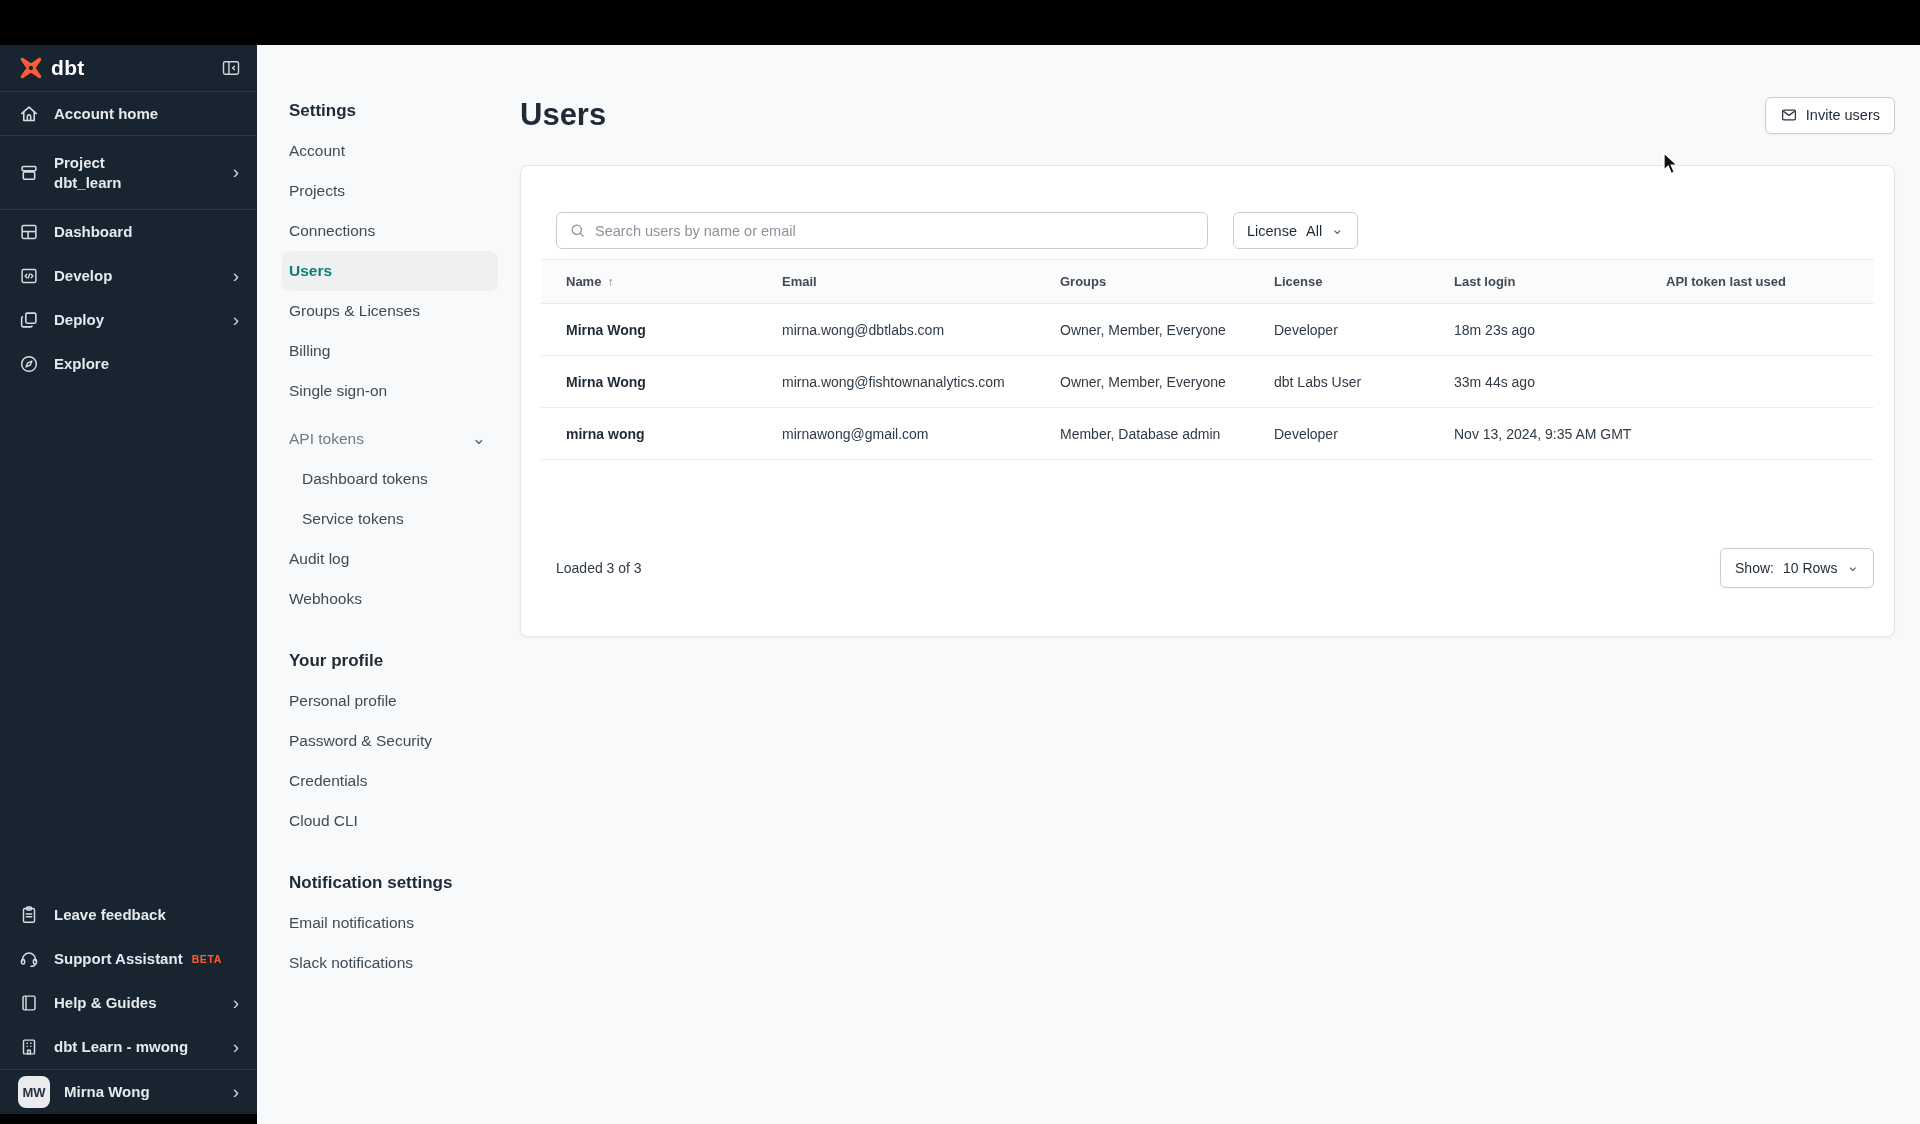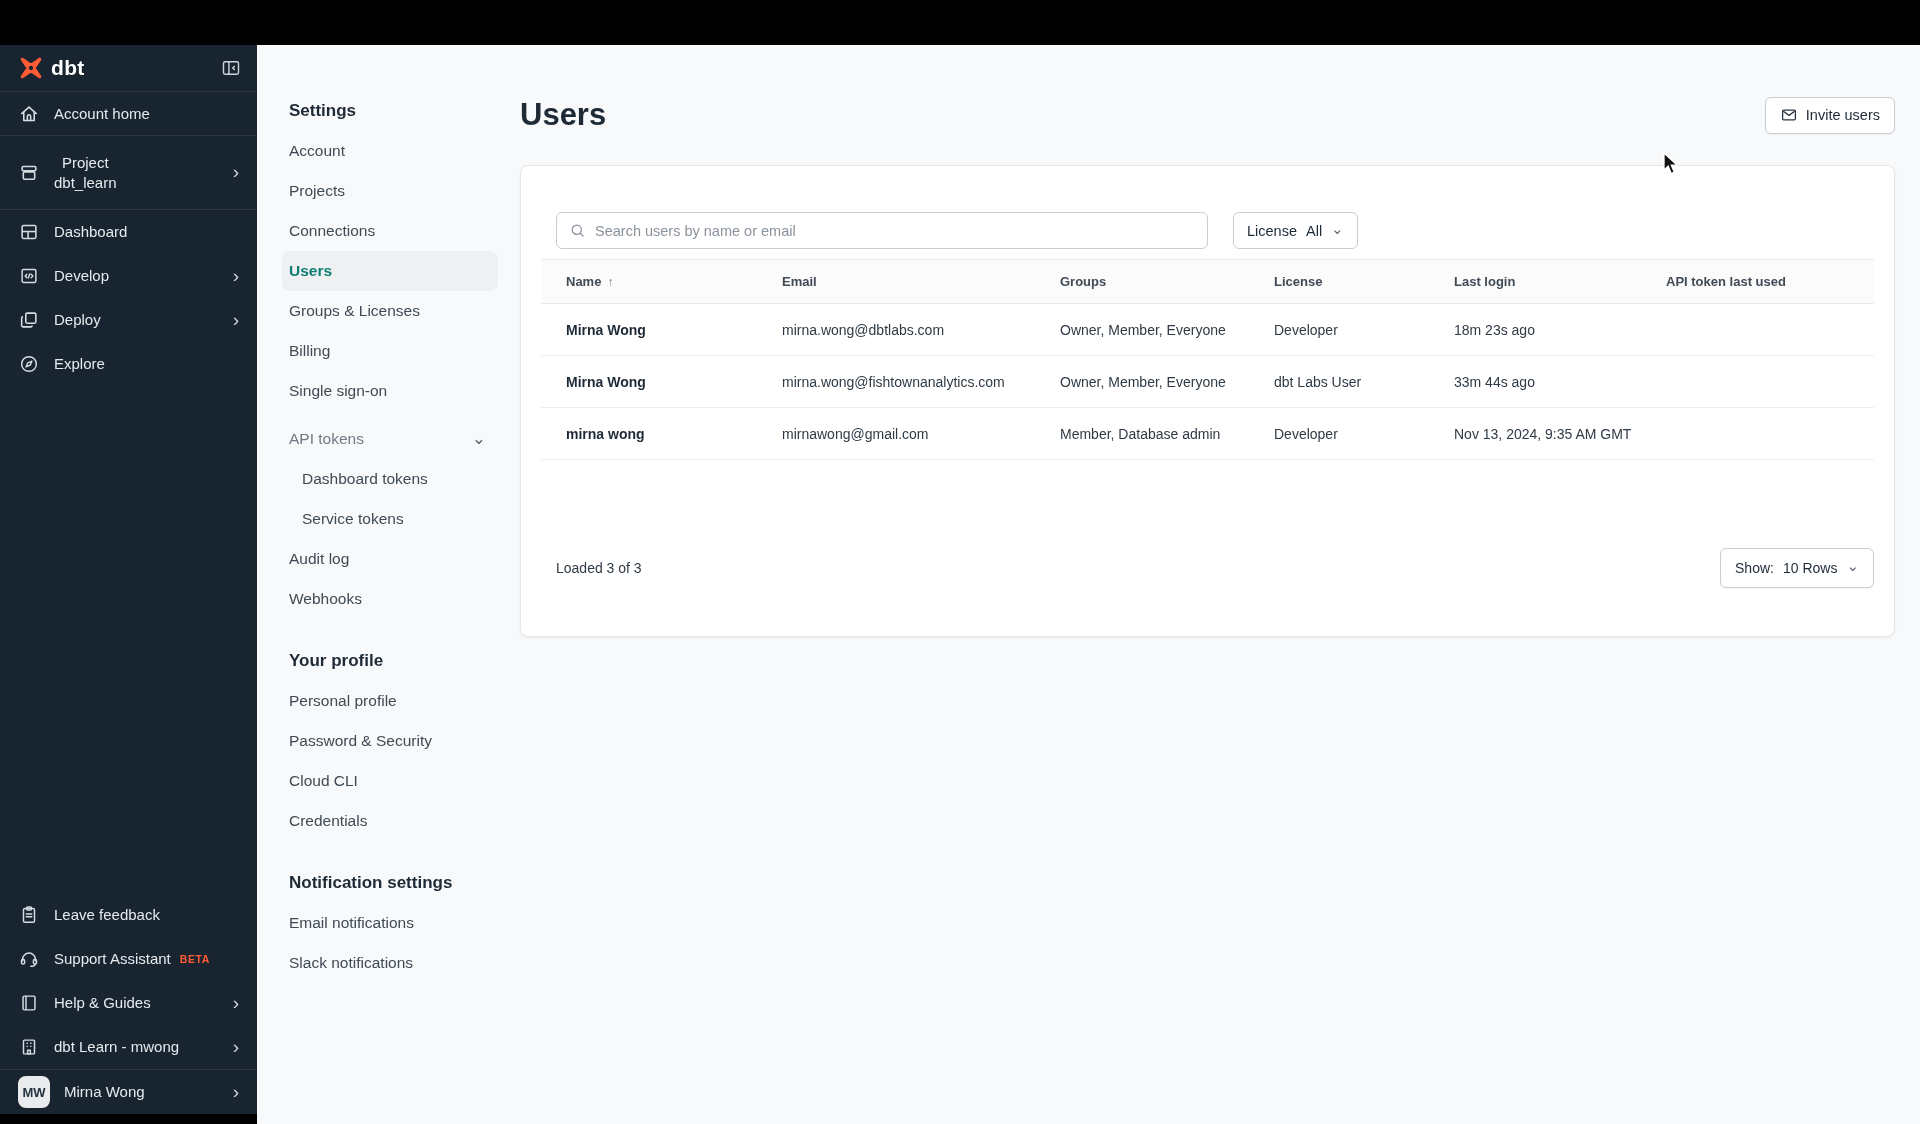--- a/index.html
+++ b/index.html
@@ -15,21 +15,21 @@
   .sidebar { width:257px; background:#182430; color:#e3e8ec; display:flex; flex-direction:column; flex-shrink:0; }
   .logo-row { height:47px; display:flex; align-items:center; padding:0 16px 0 18px; border-bottom:1px solid rgba(255,255,255,.09); }
   .logo-mark { width:26px; height:26px; flex-shrink:0; }
   .logo-text { font-size:21px; font-weight:700; color:#fff; margin-left:7px; letter-spacing:.3px; }
   .collapse-btn { margin-left:auto; color:#cdd5db; display:flex; cursor:pointer; }
 
   .snav-item { height:44px; display:flex; align-items:center; padding:0 18px; cursor:pointer; }
   .snav-item.two-line { height:74px; border-bottom:1px solid rgba(255,255,255,.09); }
   .snav-item.bordered { border-bottom:1px solid rgba(255,255,255,.09); }
   .snav-icon { width:22px; height:22px; color:#d6dde2; flex-shrink:0; }
-  .snav-label { margin-left:14px; font-size:15px; font-weight:400; color:#e6eaee; line-height:20px;text-align:center; }
+  .snav-label { margin-left:14px; font-size:15px; font-weight:700; color:#e6eaee; line-height:20px; }
   .snav-chev { margin-left:auto; font-size:19px; color:#cfd6dc; line-height:1; padding-bottom:2px; }
   .badge-beta { margin-left:9px; font-size:10.5px; font-weight:700; letter-spacing:.6px; color:#ff5c35; }
 
   .sidebar-bottom { margin-top:auto; }
   .user-row { height:45px; display:flex; align-items:center; padding:0 18px; border-top:1px solid rgba(255,255,255,.09); cursor:pointer; }
   .avatar { width:32px; height:32px; border-radius:8px; background:#e9ebed; color:#243240; font-size:13px; font-weight:700; display:flex; align-items:center; justify-content:center; }
   .black-strip { height:10px; background:#000; }
 
   
   .main { flex:1; display:flex; background:#f8f9fa; }
@@ -230,22 +230,22 @@
         </li>
         <li class="nav-li sub">Dashboard tokens</li>
         <li class="nav-li sub">Service tokens</li>
         <li class="nav-li">Audit log</li>
         <li class="nav-li">Webhooks</li>
       </ul>
       <div class="sec-heading gap-lg">Your profile</div>
       <ul>
         <li class="nav-li">Personal profile</li>
         <li class="nav-li">Password &amp; Security</li>
+        <li class="nav-li">Credentials</li>
         <li class="nav-li">Cloud CLI</li>
-        <li class="nav-li">Credentials</li>
       </ul>
       <div class="sec-heading gap-lg">Notification settings</div>
       <ul>
         <li class="nav-li">Email notifications</li>
         <li class="nav-li">Slack notifications</li>
       </ul>
     </div>
 
     <div class="content">
       <div class="content-header">

